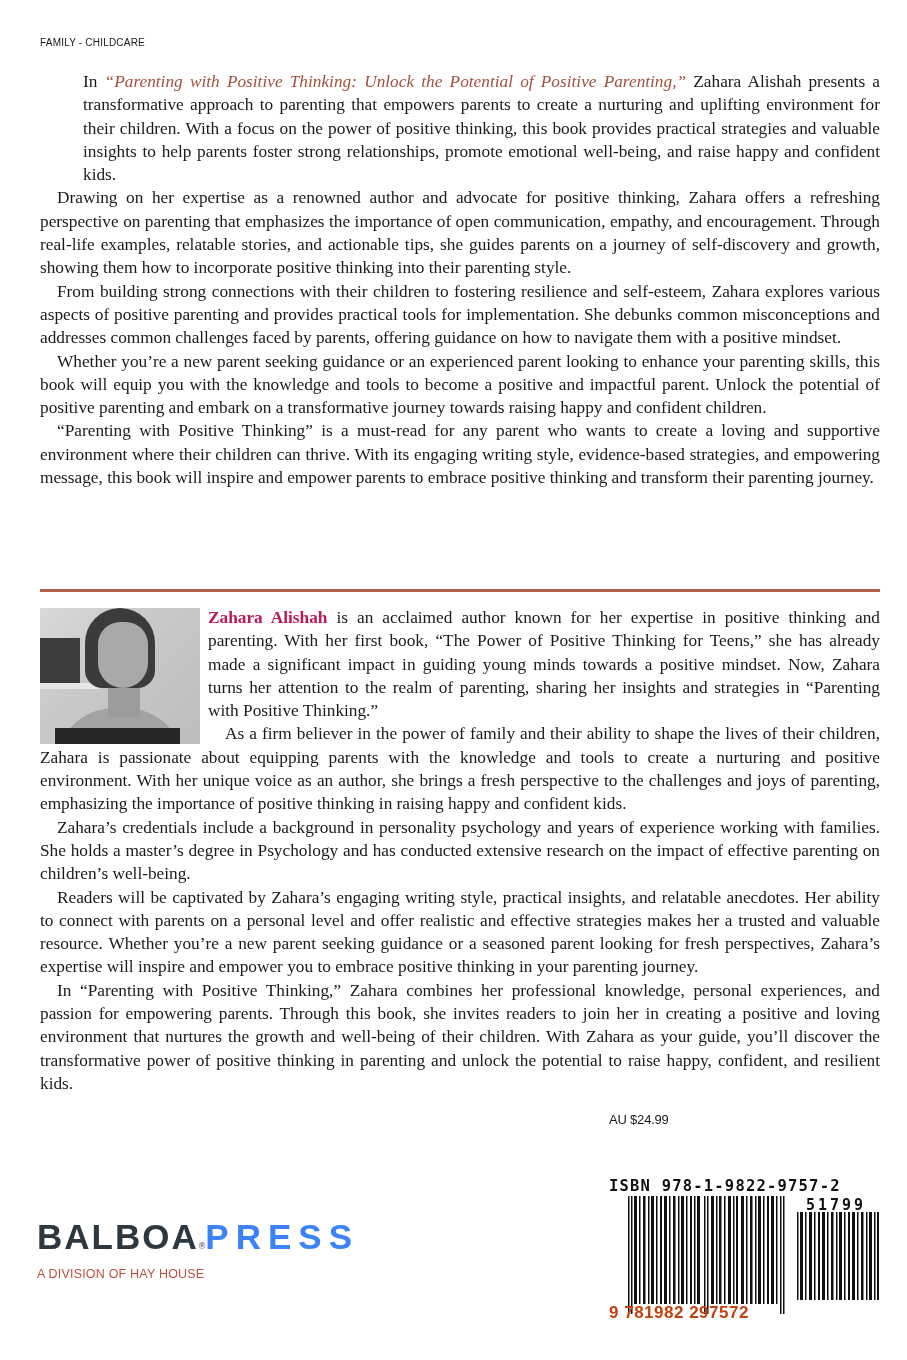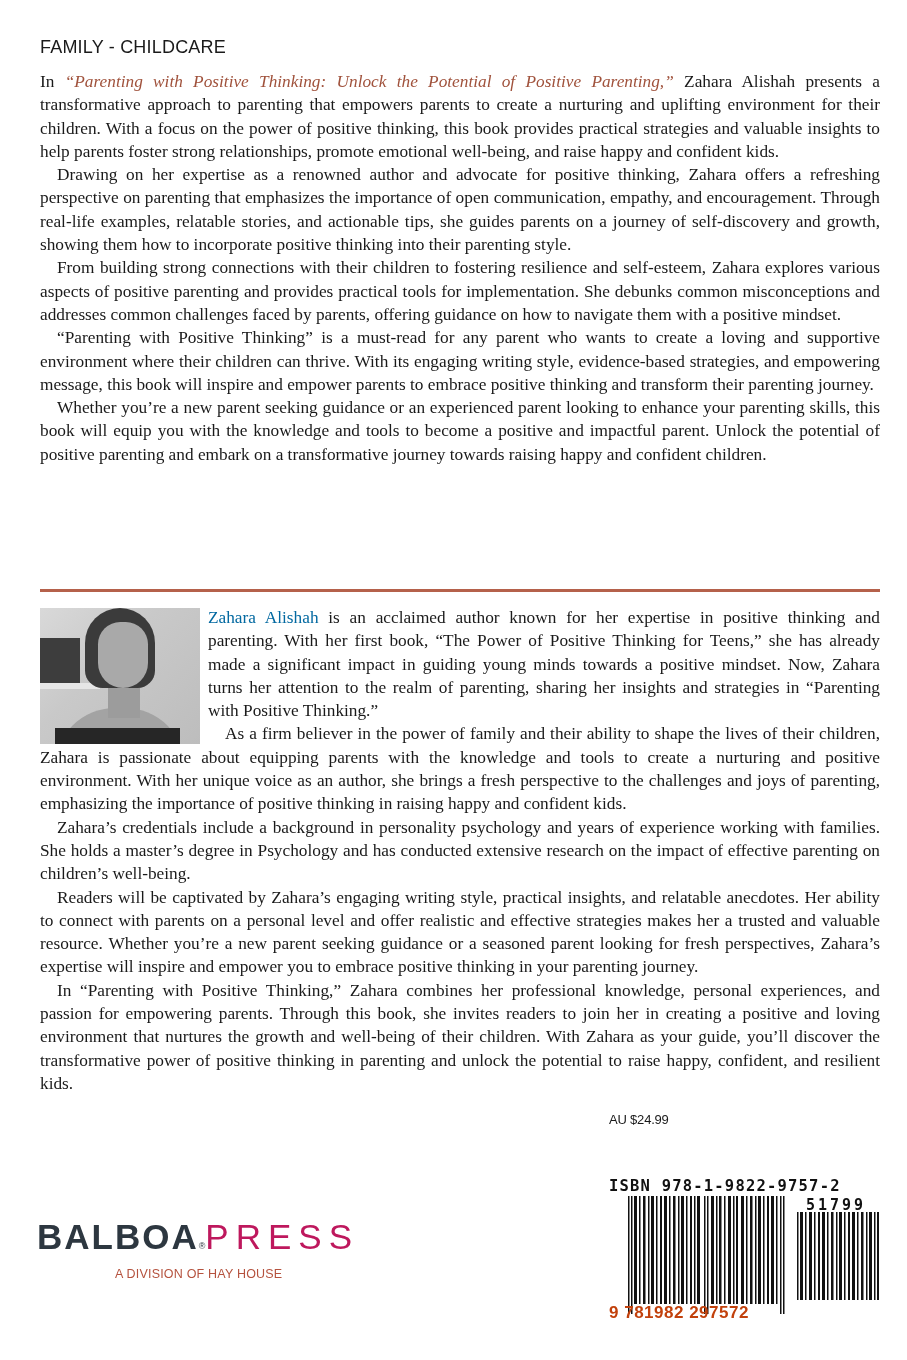--- a/index.html
+++ b/index.html
@@ -1,27 +1,27 @@
 <!DOCTYPE html>
 <html><head>
   <meta charset="utf-8">
   <style>
     html, body { margin: 0; padding: 0; background: #ffffff; }
     body { width: 907px; height: 1360px; position: relative; overflow: hidden; color: #1a1a1a; }
     .category {
       position: absolute; left: 40px; top: 37px;
-      font-family: "Liberation Sans", sans-serif; font-size: 18px; letter-spacing: 0.2px; color: #1a1a1a;
+      font-family: "Liberation Sans", sans-serif; font-size: 10px; letter-spacing: 0.2px; color: #1a1a1a;
     }
     .blurb {
       position: absolute; left: 40px; top: 70px; width: 840px;
       font-family: "Liberation Serif", serif; font-size: 17.3px; line-height: 23.3px;
       text-align: justify; color: #1a1a1a;
     }
     .blurb p { margin: 0; text-indent: 17px; }
-    .blurb p.first { text-indent: 0; }
+    .blurb p.first { text-indent: 0; margin-left: 43px; }
     .title-italic { font-style: italic; color: #a0523c; }
     .divider {
       position: absolute; left: 40px; top: 589px; width: 840px; height: 3px; background: #b5614b;
     }
     .author-photo {
       position: absolute; left: 40px; top: 608px; width: 160px; height: 136px;
       background: linear-gradient(135deg, #d9d9d9 0%, #c9c9c9 40%, #bdbdbd 100%);
       overflow: hidden;
     }
     .photo-shelf { position: absolute; left: 0; top: 30px; width: 40px; height: 45px; background: #3d3d3d; }
@@ -32,21 +32,21 @@
     .photo-shoulders { position: absolute; left: 15px; top: 100px; width: 130px; height: 60px; border-radius: 60px 60px 0 0; background: #a3a3a3; }
     .photo-dress { position: absolute; left: 15px; top: 120px; width: 125px; height: 40px; background: #262626; }
     .bio {
       position: absolute; left: 40px; top: 606px; width: 840px;
       font-family: "Liberation Serif", serif; font-size: 17.3px; line-height: 23.3px;
       text-align: justify; color: #1a1a1a;
     }
     .bio p { margin: 0; text-indent: 17px; }
     .bio p.first { text-indent: 0; }
     .float-spacer { float: left; width: 168px; height: 139px; }
-    .author-name { color: #0369a1; font-weight: normal; }
+    .author-name { color: #be185d; font-weight: bold; }
     .price {
       position: absolute; left: 609px; top: 1112px;
       font-family: "Liberation Sans", sans-serif; font-size: 13px; color: #1a1a1a; letter-spacing: -0.2px;
     }
     .isbn {
       position: absolute; left: 609px; top: 1177px;
       font-family: "DejaVu Sans Mono", monospace; font-size: 15.5px; font-weight: bold; letter-spacing: 1.2px; color: #111;
     }
     .addon-digits {
       position: absolute; left: 806px; top: 1196px;
@@ -54,35 +54,35 @@
     }
     .barcode-main { position: absolute; left: 628px; top: 1196px; width: 160px; height: 118px; }
     .barcode-addon { position: absolute; left: 797px; top: 1212px; width: 82px; height: 88px; }
     .barcode-digits {
       position: absolute; left: 609px; top: 1303px;
       font-family: "Liberation Sans", sans-serif; font-size: 17px; font-weight: bold; letter-spacing: 0.5px; color: #c2410c;
     }
     .publisher { position: absolute; left: 37px; top: 1218px; }
     .pub-name { font-family: "Liberation Sans", sans-serif; font-size: 35px; letter-spacing: 2px; color: #2d3740; white-space: nowrap; line-height: 38px; }
     .pub-bold { font-weight: bold; }
-    .pub-light { font-weight: normal; letter-spacing: 7px; color: #be185d; }
+    .pub-light { font-weight: bold; letter-spacing: 7px; color: #3b82f6; }
     .pub-reg { font-size: 9px; vertical-align: baseline; letter-spacing: 0; }
-    .pub-tag { font-family: "Liberation Sans", sans-serif; font-size: 12.5px; color: #b5523e; margin-left: 78px; margin-top: 2px; letter-spacing: 0.2px; }
+    .pub-tag { font-family: "Liberation Sans", sans-serif; font-size: 12.5px; color: #b5523e; margin-top: 2px; letter-spacing: 0.2px; }
   </style>
 </head>
 <body>
 
 <div class="category">FAMILY - CHILDCARE</div>
 
 <div class="blurb">
   <p class="first"><span>In </span><span class="title-italic">“Parenting with Positive Thinking: Unlock the Potential of Positive Parenting,”</span><span> Zahara Alishah presents a transformative approach to parenting that empowers parents to create a nurturing and uplifting environment for their children. With a focus on the power of positive thinking, this book provides practical strategies and valuable insights to help parents foster strong relationships, promote emotional well-being, and raise happy and confident kids.</span></p>
   <p>Drawing on her expertise as a renowned author and advocate for positive thinking, Zahara offers a refreshing perspective on parenting that emphasizes the importance of open communication, empathy, and encouragement. Through real-life examples, relatable stories, and actionable tips, she guides parents on a journey of self-discovery and growth, showing them how to incorporate positive thinking into their parenting style.</p>
   <p>From building strong connections with their children to fostering resilience and self-esteem, Zahara explores various aspects of positive parenting and provides practical tools for implementation. She debunks common misconceptions and addresses common challenges faced by parents, offering guidance on how to navigate them with a positive mindset.</p>
+  <p>Whether you’re a new parent seeking guidance or an experienced parent looking to enhance your parenting skills, this book will equip you with the knowledge and tools to become a positive and impactful parent. Unlock the potential of positive parenting and embark on a transformative journey towards raising happy and confident children.</p>
   <p>“Parenting with Positive Thinking” is a must-read for any parent who wants to create a loving and supportive environment where their children can thrive. With its engaging writing style, evidence-based strategies, and empowering message, this book will inspire and empower parents to embrace positive thinking and transform their parenting journey.</p>
-  <p>Whether you’re a new parent seeking guidance or an experienced parent looking to enhance your parenting skills, this book will equip you with the knowledge and tools to become a positive and impactful parent. Unlock the potential of positive parenting and embark on a transformative journey towards raising happy and confident children.</p>
 </div>
 
 <div class="divider"></div>
 
 <div class="author-photo">
   <div class="photo-shelf"></div>
   <div class="photo-shelf2"></div>
   <div class="photo-shoulders"></div>
   <div class="photo-dress"></div>
   <div class="photo-neck"></div>

